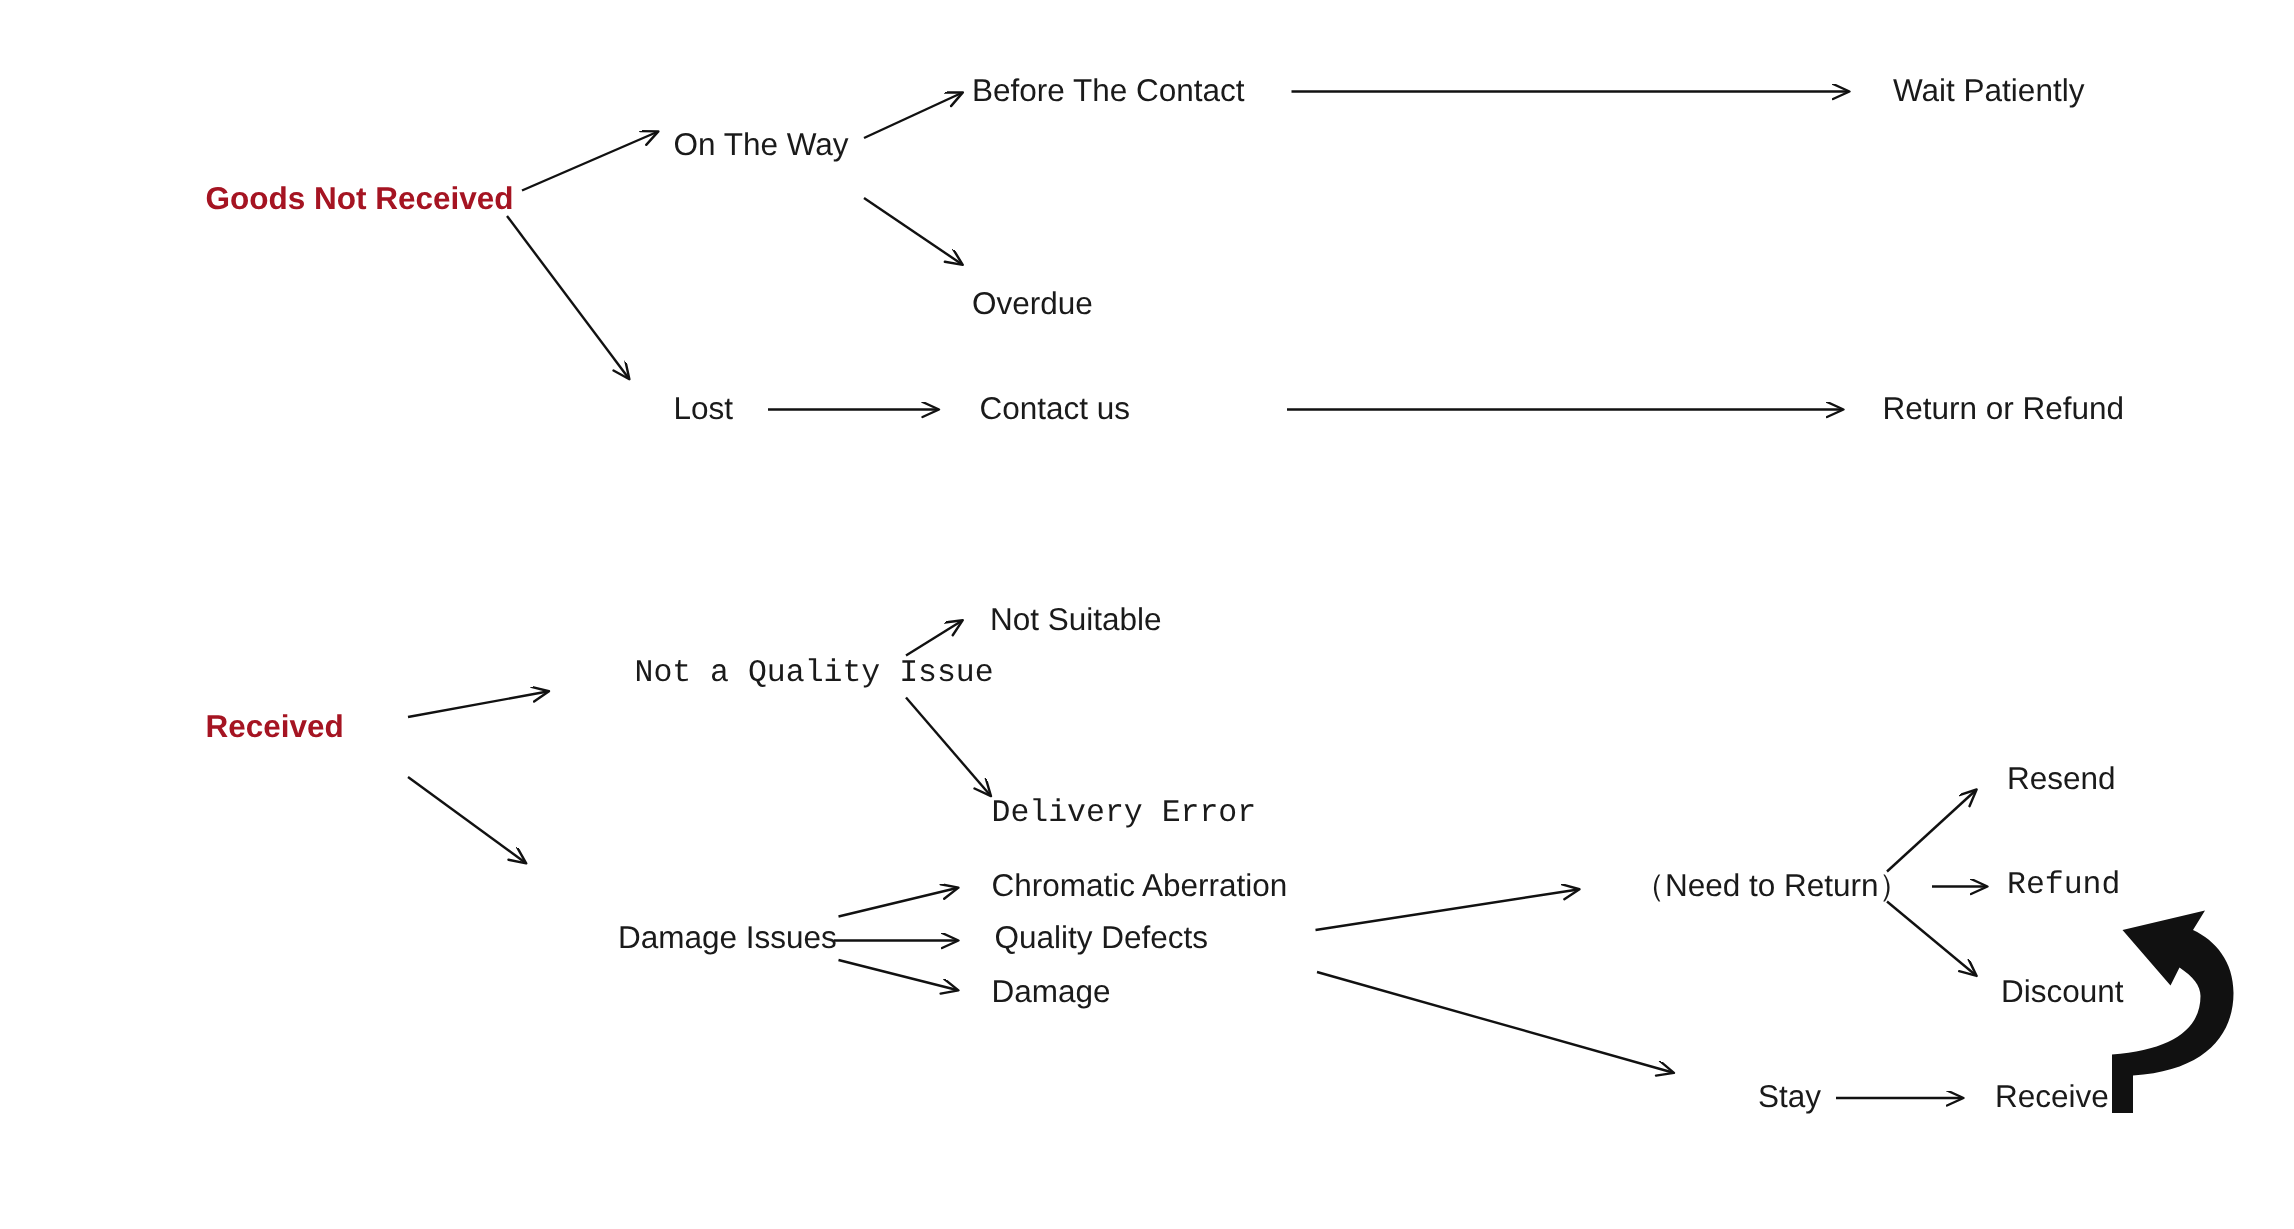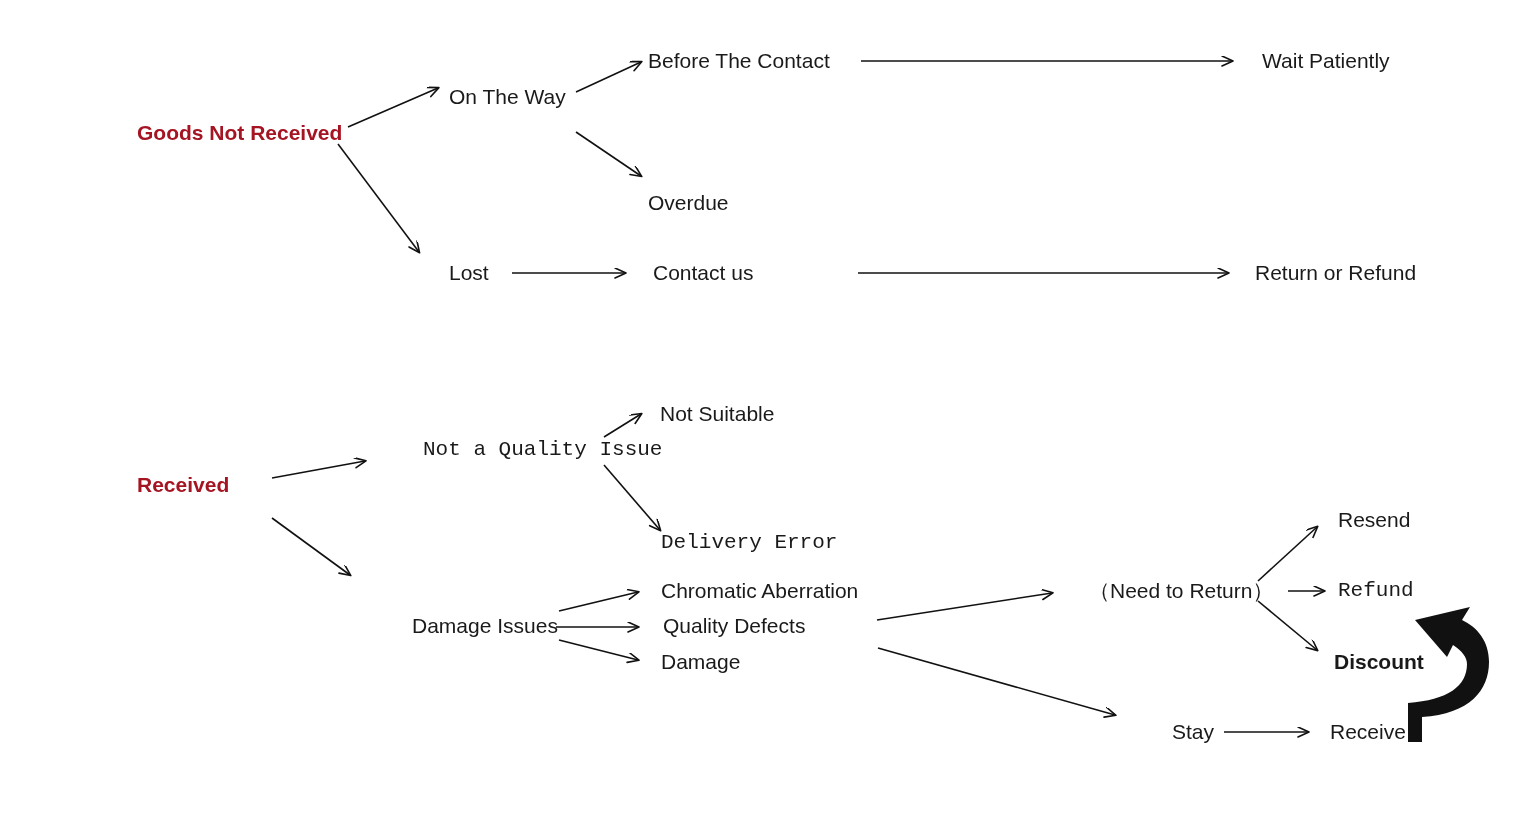--- a/index.html
+++ b/index.html
@@ -101,18 +101,18 @@
       <div class="node" style="left: 423px; top: 439px; font-family: Liberation Mono, monospace;">Not a Quality Issue</div>
       <div class="node" style="left: 636px; top: 403px; margin-left: 24px;">Not Suitable</div>
       <div class="node" style="left: 661px; top: 532px; font-family: Liberation Mono, monospace;">Delivery Error</div>
       <div class="node" style="left: 412px; top: 615px;">Damage Issues</div>
       <div class="node" style="left: 661px; top: 580px;">Chromatic Aberration</div>
       <div class="node" style="left: 663px; top: 615px;">Quality Defects</div>
       <div class="node" style="left: 661px; top: 651px;">Damage</div>
       <div class="node" style="left: 1089px; top: 580px;">（Need to Return）</div>
       <div class="node" style="left: 1338px; top: 509px;">Resend</div>
       <div class="node" style="left: 1338px; top: 580px; font-family: Liberation Mono, monospace;">Refund</div>
-      <div class="node" style="left: 1334px; top: 651px; font-weight: bold;">Discount</div>
+      <div class="node" style="left: 1334px; top: 651px;">Discount</div>
       <div class="node" style="left: 1172px; top: 721px;">Stay</div>
       <div class="node" style="left: 1330px; top: 721px;">Receive</div>
     </div>
 
 </div>
 
 </body></html>

